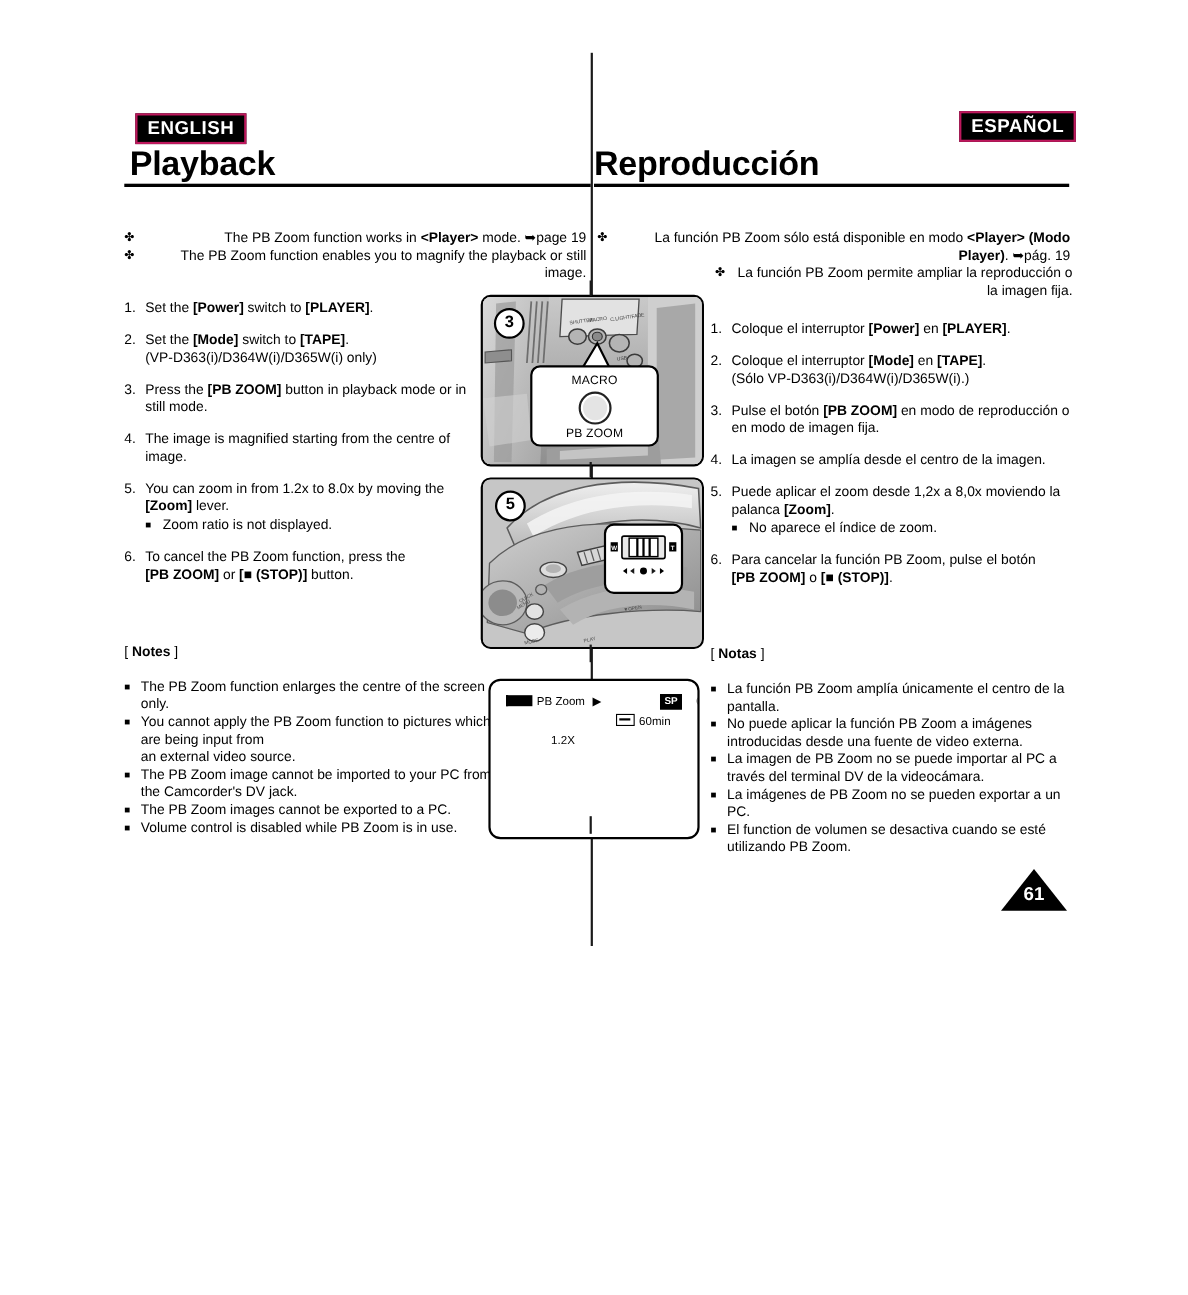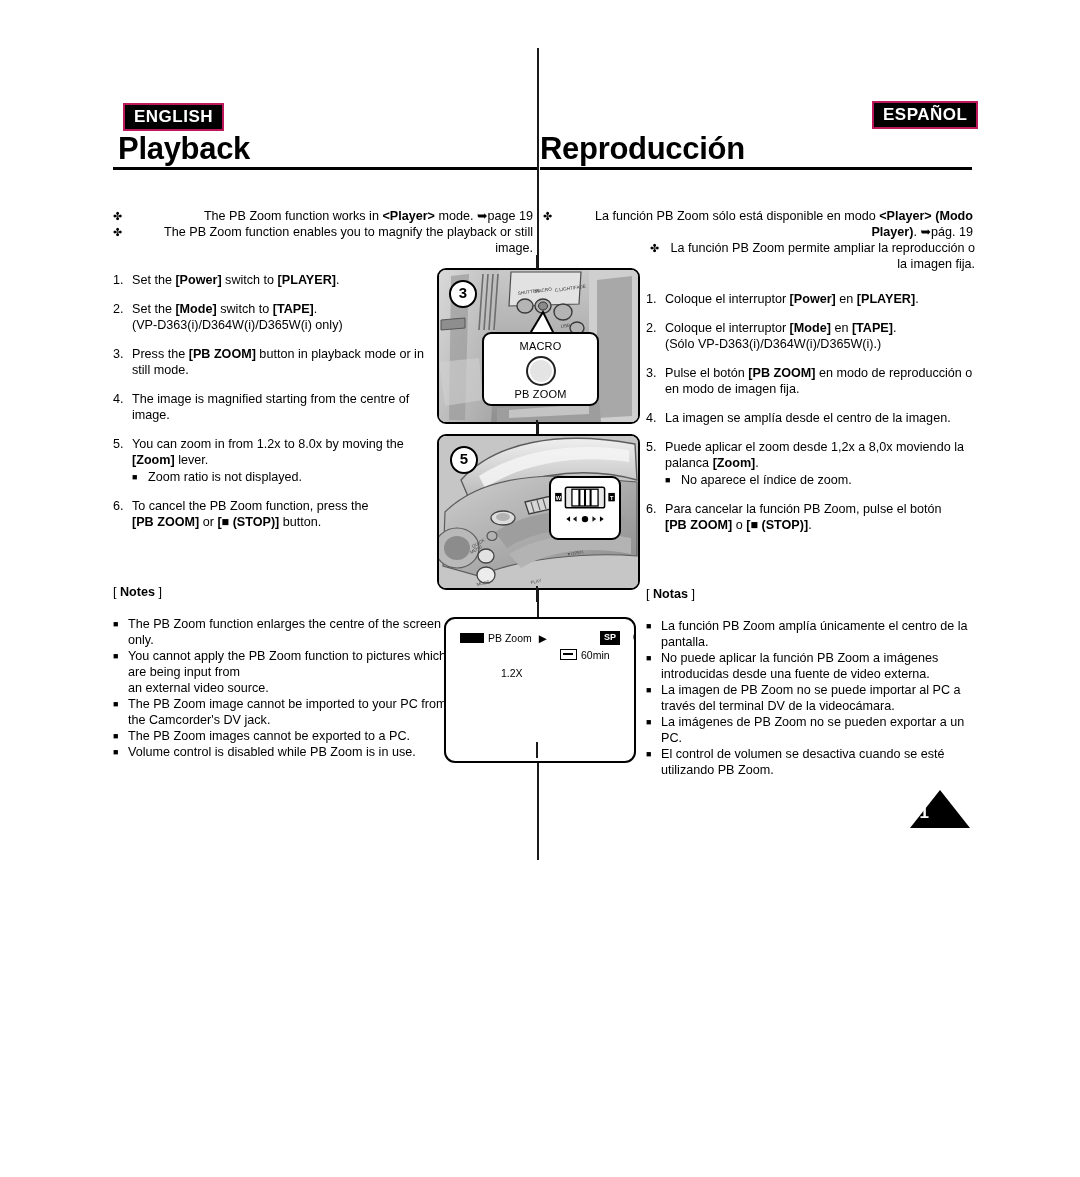--- a/index.html
+++ b/index.html
@@ -148,21 +148,21 @@
 
   
   .pagenum{position:absolute;left:910px;top:790px;width:60px;height:40px;}
   .pagenum .tri{
     position:absolute;left:0;top:0;width:0;height:0;
     border-left:30px solid transparent;
     border-right:30px solid transparent;
     border-bottom:38px solid #000;
   }
   .pagenum .num{
-    position:absolute;left:0;top:14px;width:60px;text-align:left;
+    position:absolute;left:0;top:14px;width:60px;text-align:center;
     color:#fff;font-size:17px;font-weight:bold;line-height:1;
   }
 </style>
 </head>
 <body>
 
 <div class="page">
 
   <div class="divider"></div>
 
@@ -338,21 +338,21 @@
     <div class="note-row">
       <div class="note-mark">■</div>
       <div class="note-body">La imagen de PB Zoom no se puede importar al PC a través del terminal DV de la videocámara.</div>
     </div>
     <div class="note-row">
       <div class="note-mark">■</div>
       <div class="note-body">La imágenes de PB Zoom no se pueden exportar a un PC.</div>
     </div>
     <div class="note-row">
       <div class="note-mark">■</div>
-      <div class="note-body">El control de volumen se desactiva cuando se esté utilizando PB Zoom.</div>
+      <div class="note-body">El function de volumen se desactiva cuando se esté utilizando PB Zoom.</div>
     </div>
   </div>
 
   <div class="illus" id="illus3">
     <svg viewBox="0 0 199 152" width="199" height="152">
       <defs>
         <linearGradient id="g1" x1="0" y1="0" x2="1" y2="1">
           <stop offset="0" stop-color="#d9d9d9"></stop>
             <stop offset="1" stop-color="#a5a5a5"></stop>
         </linearGradient>

